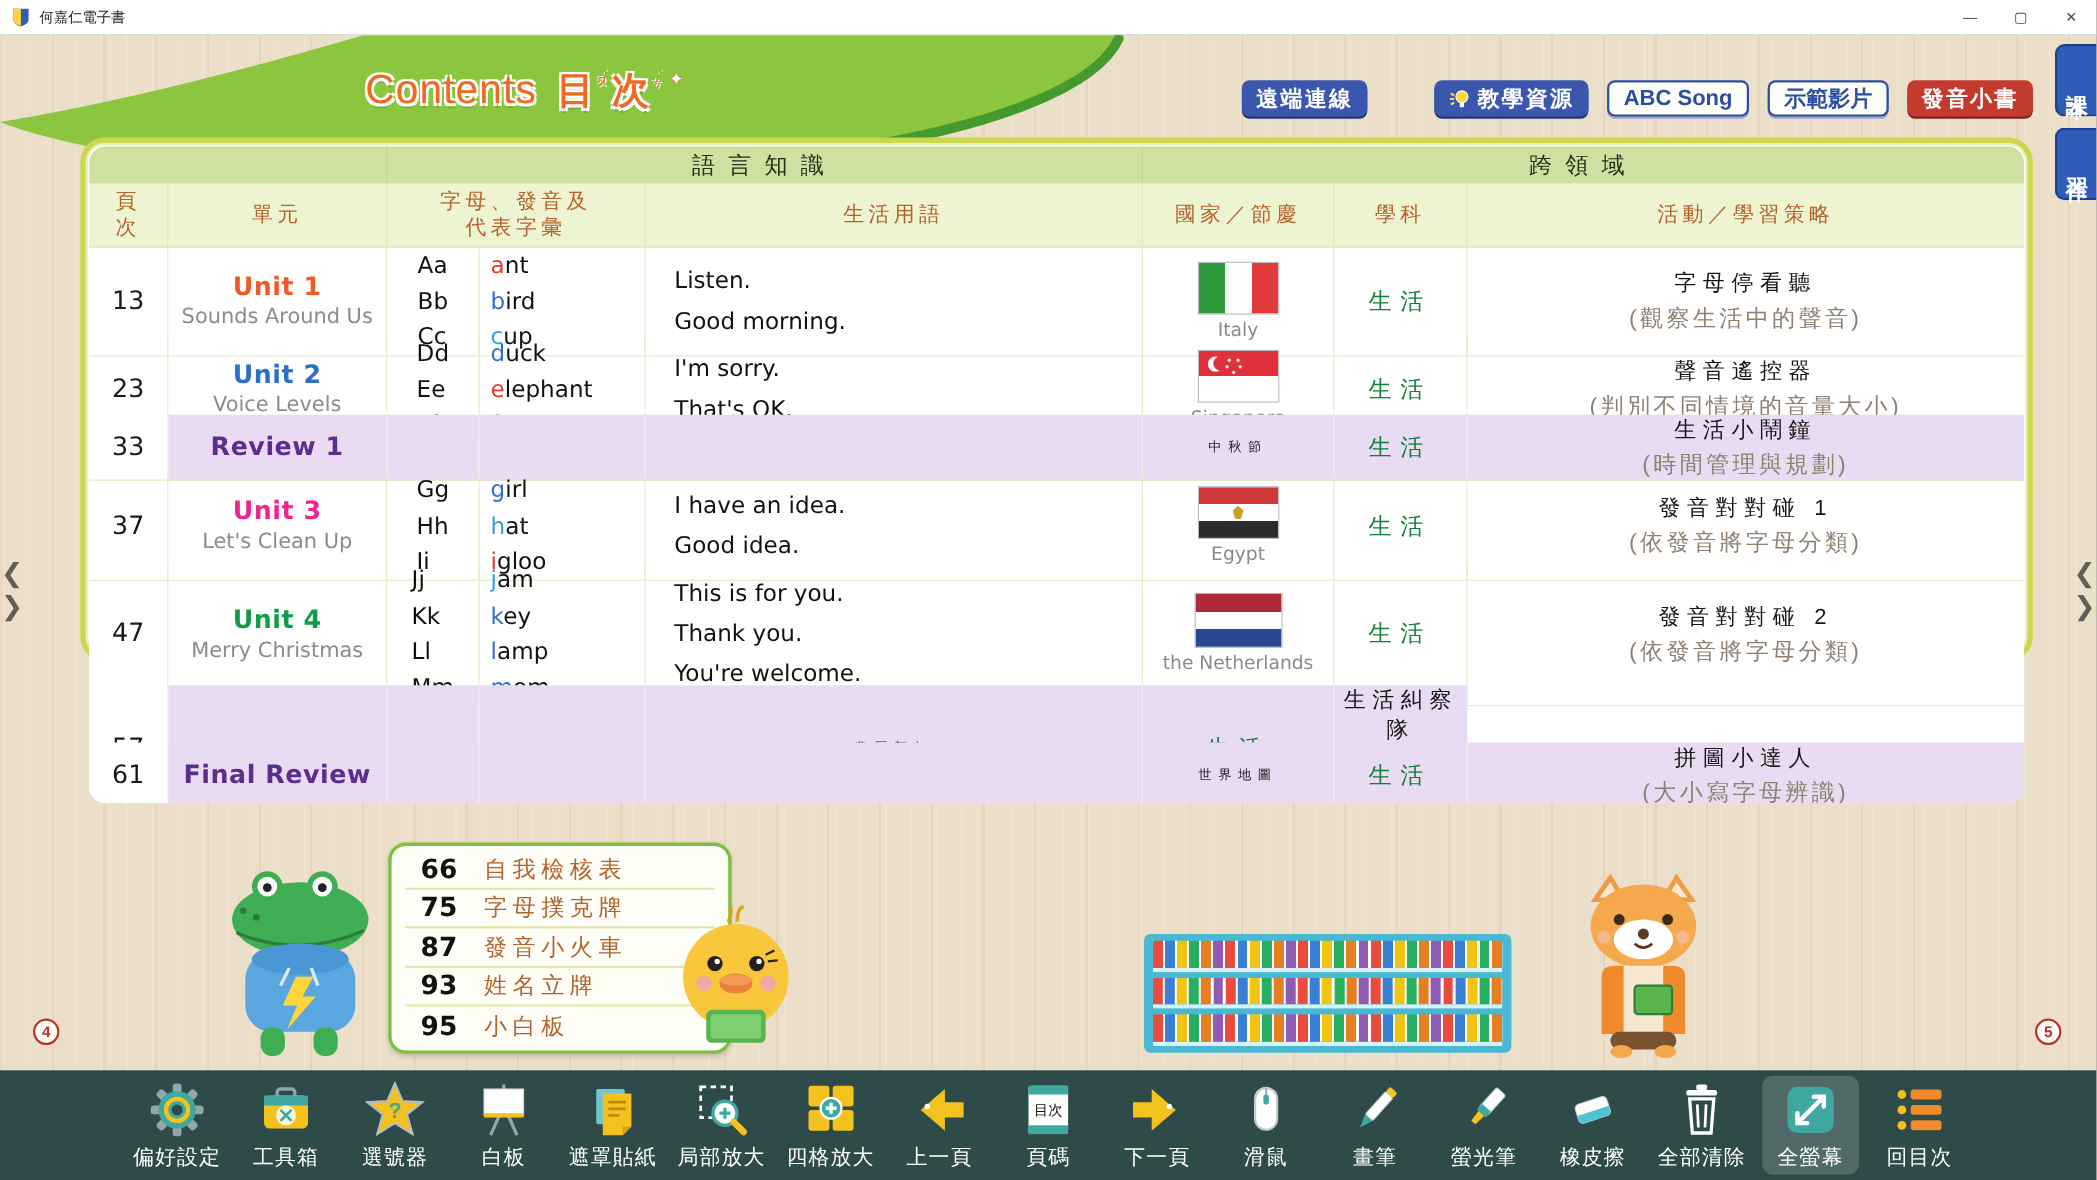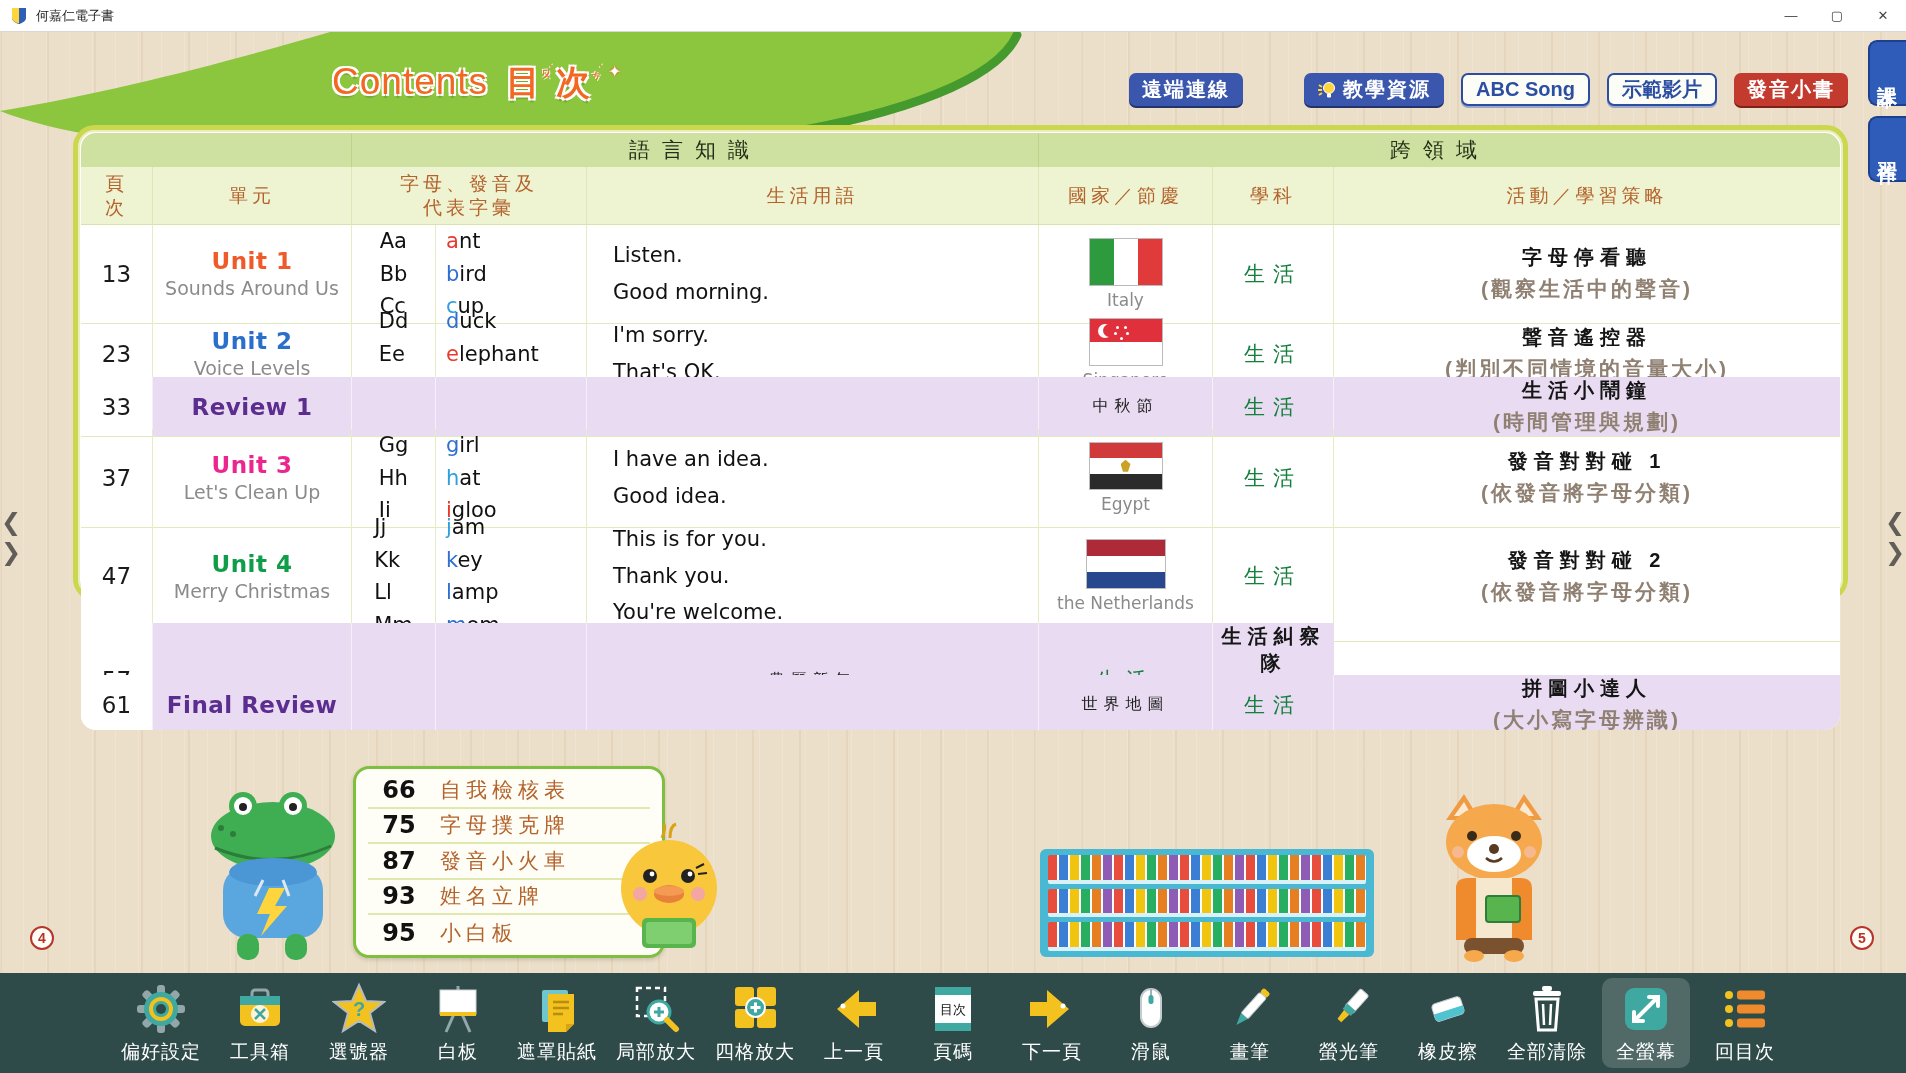--- a/index.html
+++ b/index.html
@@ -65,21 +65,21 @@
   .band .bcell:last-child{border-right:none;}
   .colhead{display:grid;grid-template-columns:72px 199px 235px 452px 174px 121px 506px;height:58px;background:#eef3d2;}
   .colhead .hcell{display:flex;align-items:center;justify-content:center;text-align:center;
        font-size:19px;color:#b4632c;letter-spacing:4px;line-height:1.25;white-space:pre-line;
        border-right:1px solid #dde6b4;border-bottom:1px solid #d8e2ab;}
   .colhead .hcell:last-child{border-right:none;}
 
   .trow{display:grid;grid-template-columns:72px 199px 84px 151px 452px 174px 121px 506px;}
   .trow .c{border-right:1px solid #e6ecc4;border-bottom:1px solid #e2e9bd;display:flex;
            flex-direction:column;justify-content:center;}
-  .trow .c:last-child{border-right:none;font-weight:bold;}
+  .trow .c:last-child{border-right:none;}
   .trow.hl .c{background:#e9dcf2;border-right-color:#f6f0fa;}
   .trow.hl .c.page{background:#fff;}
   .c.page{align-items:center;font-size:23px;color:#1a1a1a;font-family:"DejaVu Sans",sans-serif;}
   .c.unit{align-items:center;text-align:center;font-family:"DejaVu Sans",sans-serif;}
   .utitle{font-size:23px;font-weight:bold;letter-spacing:.5px;}
   .usub{font-size:19px;color:#8b8b8b;margin-top:3px;}
   .c.letters{align-items:center;font-family:"DejaVu Sans",sans-serif;font-size:21px;color:#111;
              line-height:1.55;white-space:pre-line;}
   .c.words{padding-left:10px;font-family:"DejaVu Sans",sans-serif;font-size:21px;color:#111;line-height:1.55;}
   .c.phrases{padding-left:26px;font-family:"DejaVu Sans",sans-serif;font-size:21px;color:#111;line-height:1.75;}
@@ -91,21 +91,21 @@
       background:#fff;}
   .flag.singapore .crescent::after{content:"";position:absolute;left:5px;top:0px;width:13px;height:13px;
       border-radius:50%;background:#e0303c;}
   .flag.singapore .stars{position:absolute;left:26px;top:7px;width:3px;height:3px;border-radius:50%;background:#fff;
       box-shadow:8px 0 0 #fff,-2px 6px 0 #fff,10px 6px 0 #fff,4px 11px 0 #fff;}
   .flag.egypt{background:linear-gradient(#d13a3a 0 33.4%,#fff 33.4% 66.7%,#2b2b2b 66.7%);}
   .flag.egypt .eagle{position:absolute;left:50%;top:50%;width:10px;height:12px;transform:translate(-50%,-50%);
       background:#c9a227;clip-path:polygon(50% 0,100% 35%,75% 100%,25% 100%,0 35%);}
   .flag.netherlands{background:linear-gradient(#ae2a38 0 33.4%,#fff 33.4% 66.7%,#27488f 66.7%);width:80px;height:50px;}
   .flaglabel{margin-top:4px;font-size:17px;color:#8a8a8a;font-family:"DejaVu Sans",sans-serif;}
-  .ctext{font-size:16px;letter-spacing:6px;color:#222;text-align:center;}
+  .ctext{font-size:12px;letter-spacing:6px;color:#222;text-align:center;}
   .c.subject{align-items:center;font-size:21px;letter-spacing:8px;color:#15803d;}
   .c.activity{align-items:center;text-align:center;}
   .atitle{font-size:20px;color:#151515;letter-spacing:6px;}
   .anote{font-size:21px;color:#8f8072;letter-spacing:3px;margin-top:4px;}
 
   
   .extras{position:absolute;left:353px;top:734px;width:312px;background:#fffef6;
           border:3px solid #7fbf3f;border-radius:16px;padding:4px 12px;box-shadow:0 2px 4px rgba(0,0,0,.15);}
   .exrow{display:grid;grid-template-columns:62px 1fr;align-items:center;height:35.5px;
          border-bottom:2px solid #dfe9ad;cursor:pointer;}

